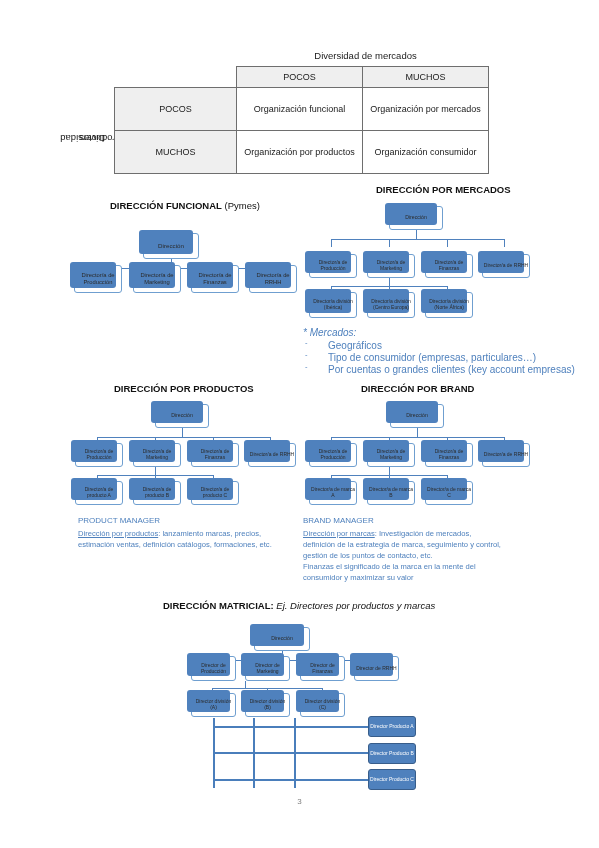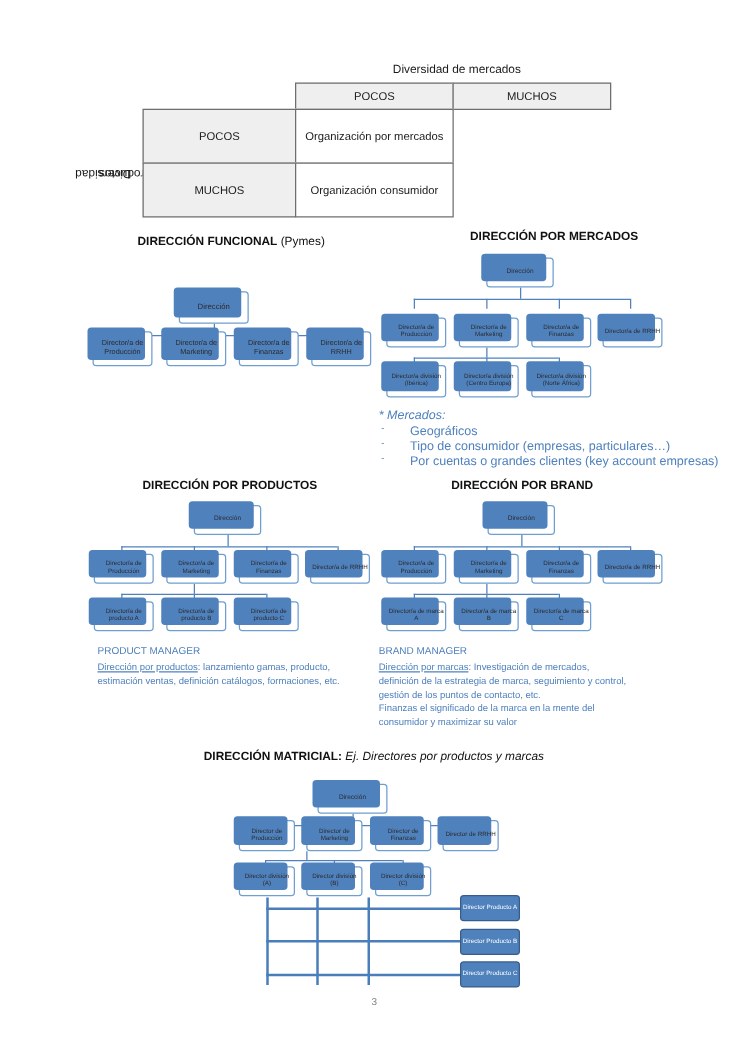--- a/index.html
+++ b/index.html
@@ -136,31 +136,33 @@
     </div>
 
     <div class="mt-cells">
       <div class="mt-row">
         <div class="mt-cell blank"></div>
         <div class="mt-cell head headc">POCOS</div>
         <div class="mt-cell head headc">MUCHOS</div>
       </div>
       <div class="mt-row">
         <div class="mt-cell rowhead">POCOS</div>
+        <div class="mt-cell body">Organización funcional</div>
         <div class="mt-cell body">Organización por mercados</div>
       </div>
       <div class="mt-row">
         <div class="mt-cell rowhead">MUCHOS</div>
+        <div class="mt-cell body">Organización por productos</div>
         <div class="mt-cell body">Organización consumidor</div>
       </div>
     </div>
   </div>
 </div>
 
-<div class="sec-title" style="left:110px; top:188px;">
+<div class="sec-title" style="left:110px; top:200px;">
   <span>DIRECCIÓN FUNCIONAL</span><span class="light"> (Pymes)</span>
 </div>
 
 <div class="node" style="left:143px; top:233px; width:56px; height:26px; font-size:6.2px;">Dirección</div>
 <div class="ln v" style="left:171px; top:259px; height:9px;"></div>
 <div class="ln h" style="left:97px; top:268px; width:176px;"></div>
 <div class="ln v" style="left:97px; top:268px; height:8px;"></div>
 <div class="ln v" style="left:156px; top:268px; height:8px;"></div>
 <div class="ln v" style="left:214px; top:268px; height:8px;"></div>
 <div class="ln v" style="left:272px; top:268px; height:8px;"></div>
@@ -227,21 +229,21 @@
 <div class="ln v" style="left:97px; top:475px; height:8px;"></div>
 <div class="ln v" style="left:155px; top:475px; height:8px;"></div>
 <div class="ln v" style="left:213px; top:475px; height:8px;"></div>
 
 <div class="node" style="left:75px; top:481px; width:48px; height:24px; font-size:5.0px;">Director/a de producto A</div>
 <div class="node" style="left:133px; top:481px; width:48px; height:24px; font-size:5.0px;">Director/a de producto B</div>
 <div class="node" style="left:191px; top:481px; width:48px; height:24px; font-size:5.0px;">Director/a de producto C</div>
 
 <div class="mgr-title" style="left:78px; top:516px;">PRODUCT MANAGER</div>
 <div class="mgr-body" style="left:78px; top:528px;">
-  <u>Dirección por productos</u><span>: lanzamiento gamas, producto,</span>
+  <u>Dirección por productos</u><span>: lanzamiento marcas, precios,</span>
 </div>
 <div class="mgr-body" style="left:78px; top:539px;">estimación ventas, definición catálogos, formaciones, etc.</div>
 
 <div class="sec-title" style="left:361px; top:383px;">
   <span>DIRECCIÓN POR BRAND</span>
 </div>
 
 <div class="node" style="left:390px; top:404px; width:54px; height:24px; font-size:5.2px;">Dirección</div>
 <div class="ln v" style="left:417px; top:428px; height:9px;"></div>
 <div class="ln h" style="left:331px; top:437px; width:173px;"></div>

